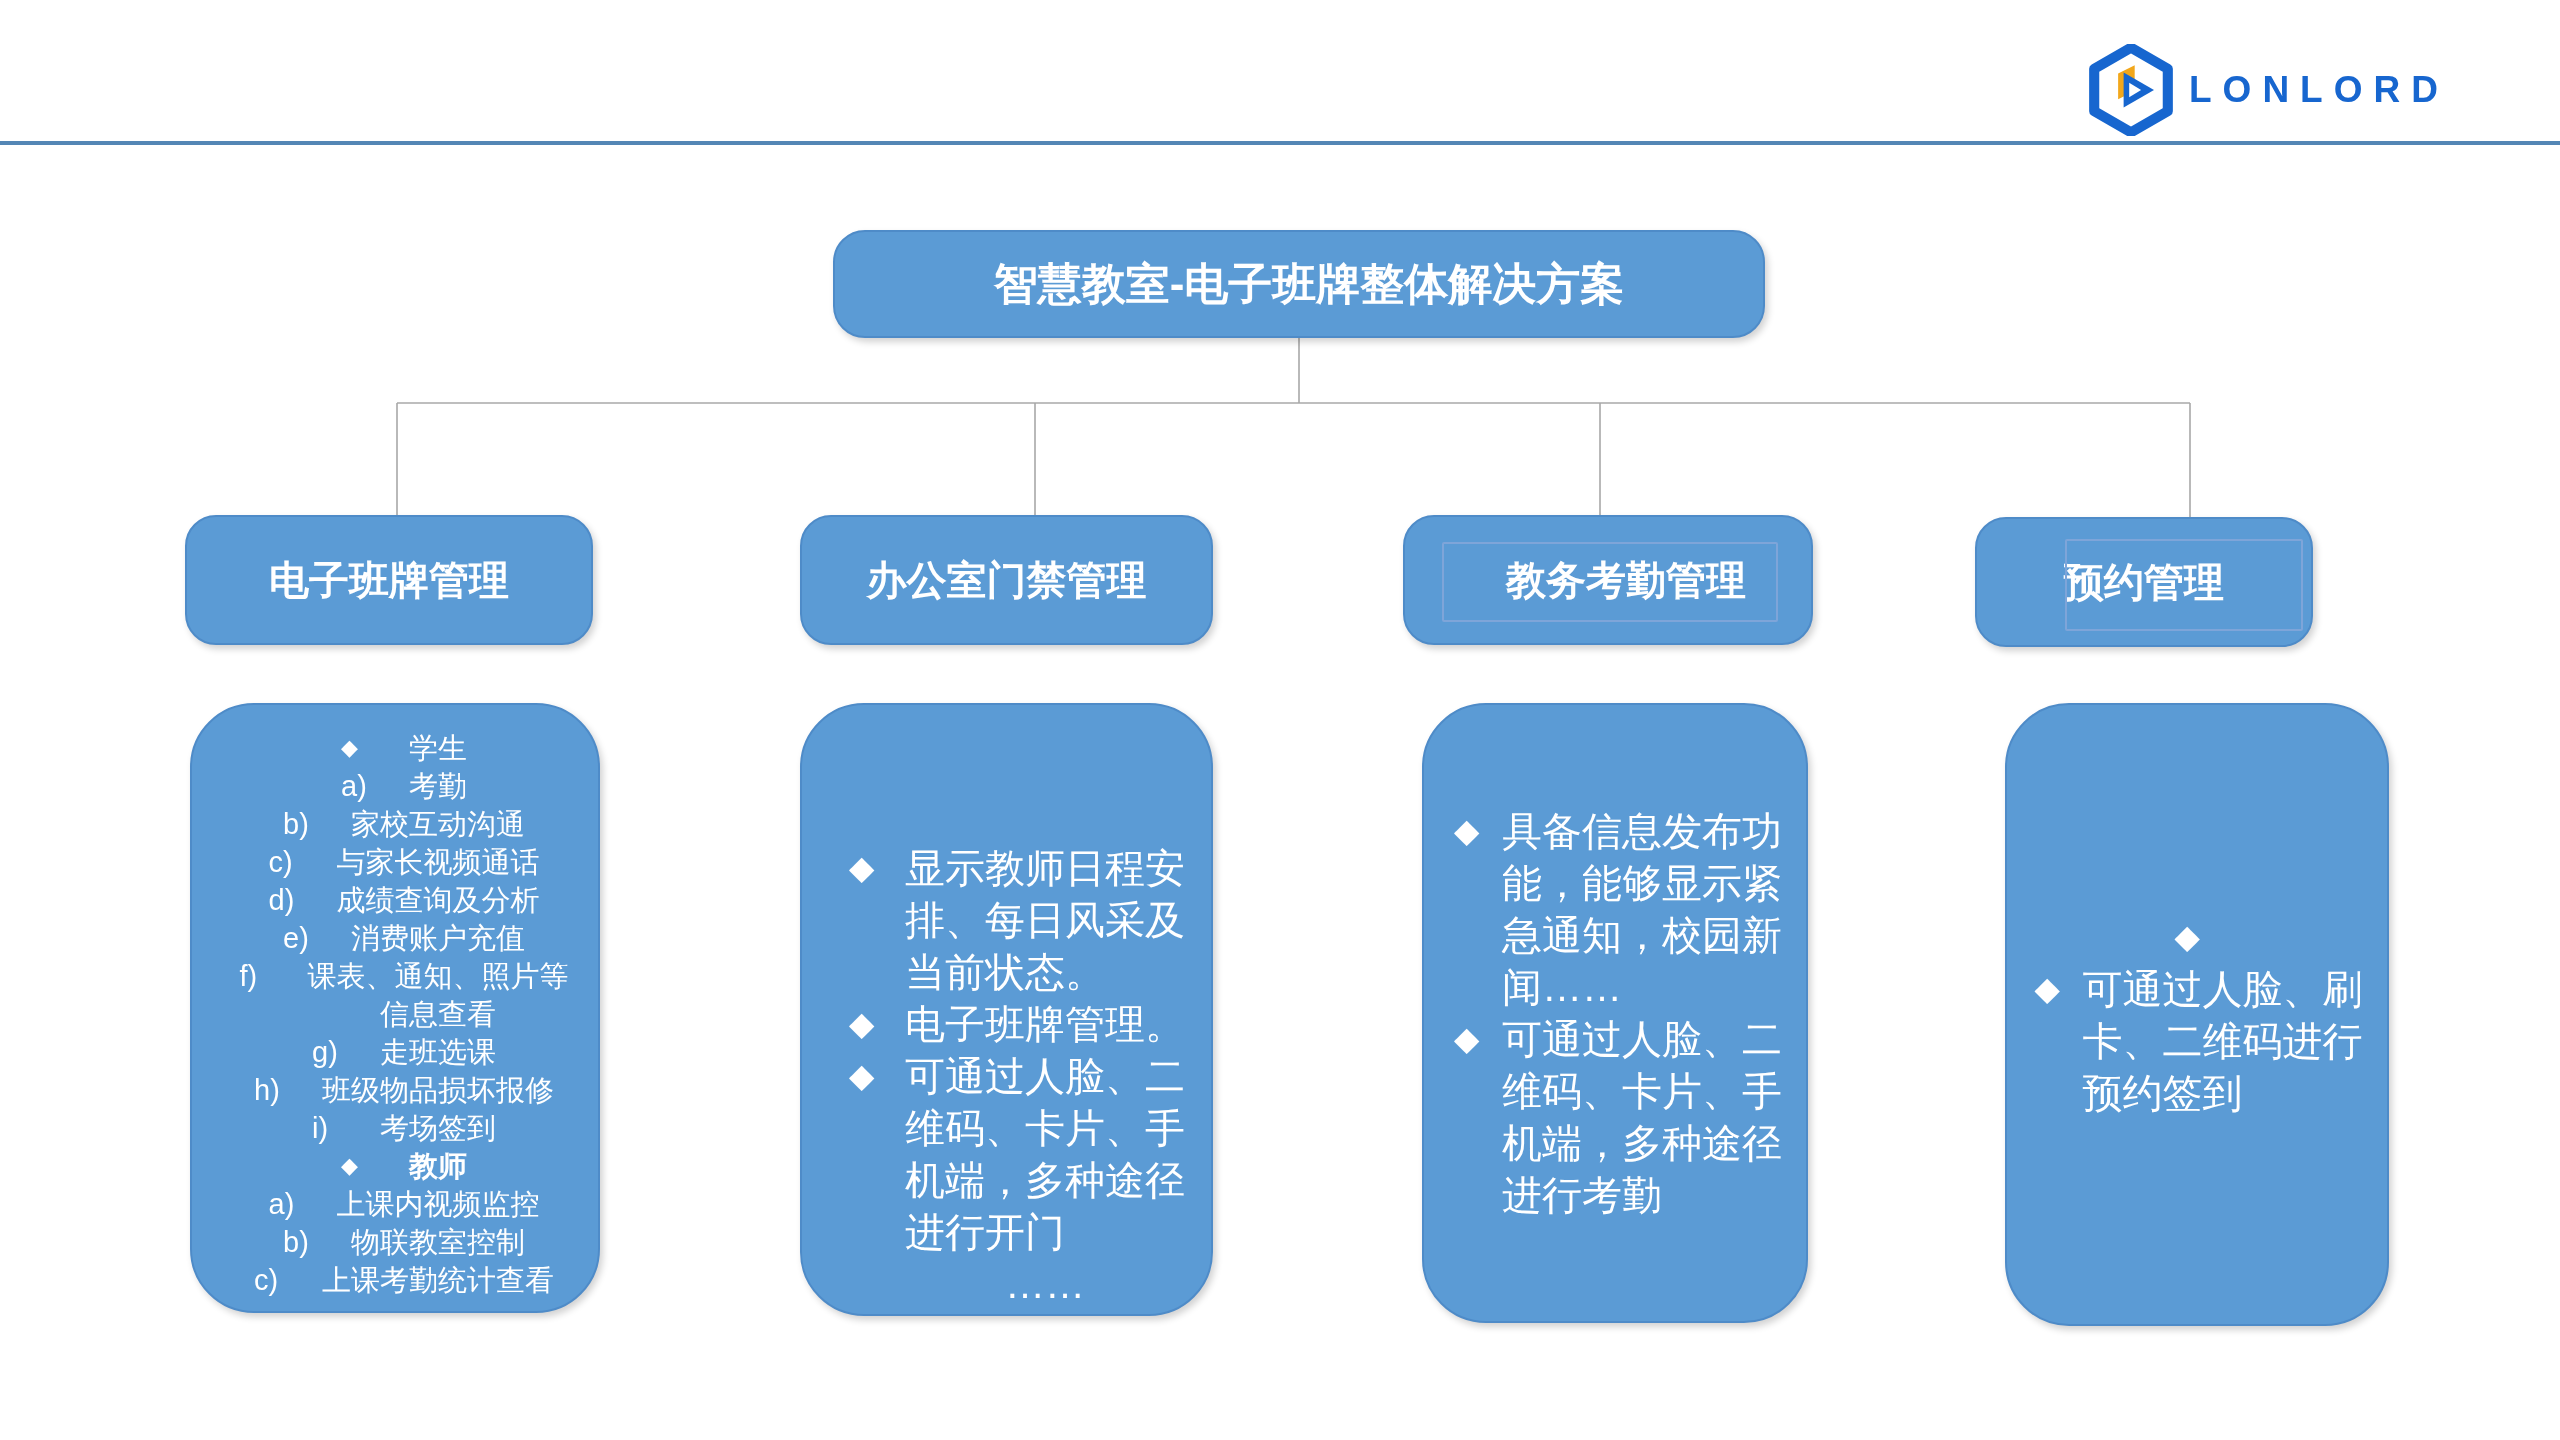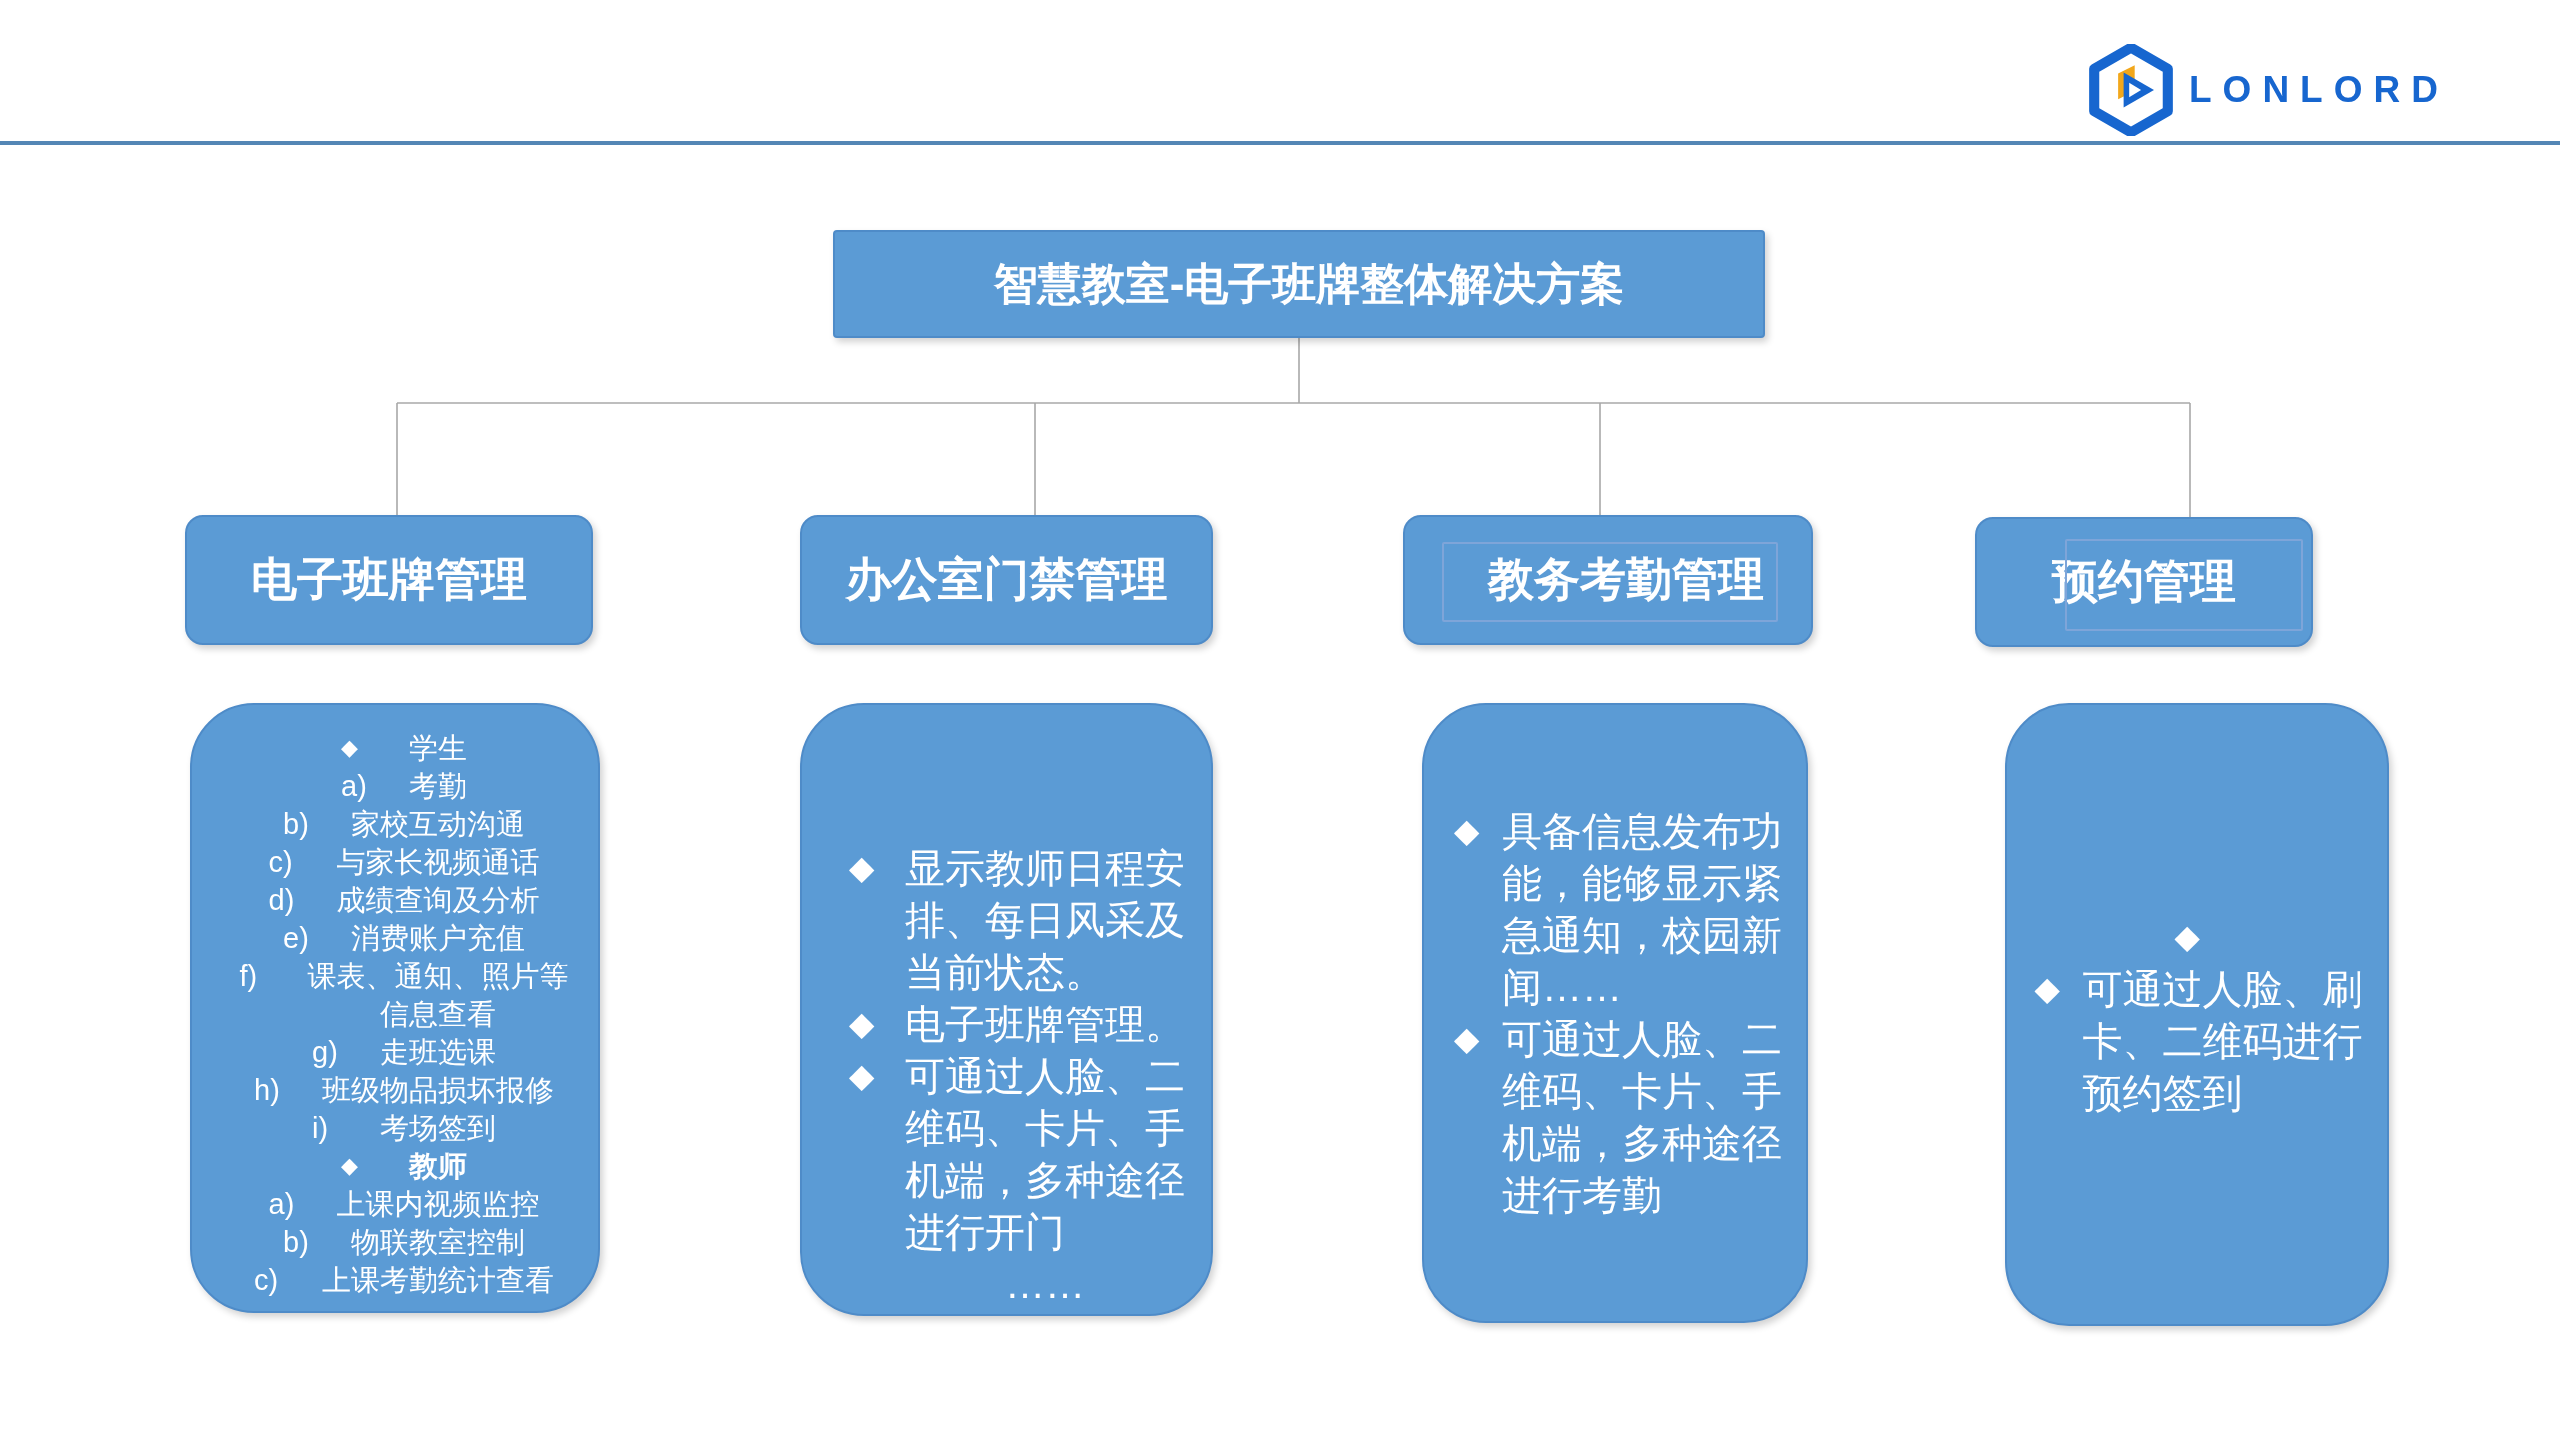--- a/index.html
+++ b/index.html
@@ -14,23 +14,23 @@
   .header-rule{left:0;top:141px;width:2560px;height:4px;background:#5486B5;}
 
   
   .connectors{left:0;top:0;width:2560px;height:1440px;pointer-events:none;}
   .connectors line{stroke:#A8A8A8;stroke-width:1.6;}
 
   
   .node{background:#5B9BD5;border:2px solid #4E8BC8;color:#fff;
         box-shadow:3px 4px 7px rgba(0,0,0,0.18);
         display:flex;align-items:center;justify-content:center;box-sizing:border-box;}
-  .title-box{left:833px;top:230px;width:932px;height:108px;border-radius:4px;
+  .title-box{left:833px;top:230px;width:932px;height:108px;border-radius:32px;
              font-size:44px;font-weight:700;padding-left:20px;}
-  .hbox{border-radius:18px;font-size:46px;font-weight:700;position:absolute;}
+  .hbox{border-radius:31px;font-size:40px;font-weight:700;position:absolute;}
   .h1{left:185px;top:515px;width:408px;height:130px;}
   .h2{left:800px;top:515px;width:413px;height:130px;}
   .h3{left:1403px;top:515px;width:410px;height:130px;padding-left:36px;}
   .h4{left:1975px;top:517px;width:338px;height:130px;}
   .inner-outline{position:absolute;border:2px solid #7EA5D9;border-radius:2px;}
   .h3 .inner-outline{left:37px;top:25px;width:332px;height:76px;}
   .h4 .inner-outline{left:88px;top:20px;width:234px;height:88px;}
 
   .dbox{border-radius:64px;position:absolute;display:flex;flex-direction:column;box-sizing:border-box;}
   .d1{left:190px;top:703px;width:410px;height:610px;padding:12px 6px 0 24px;}

